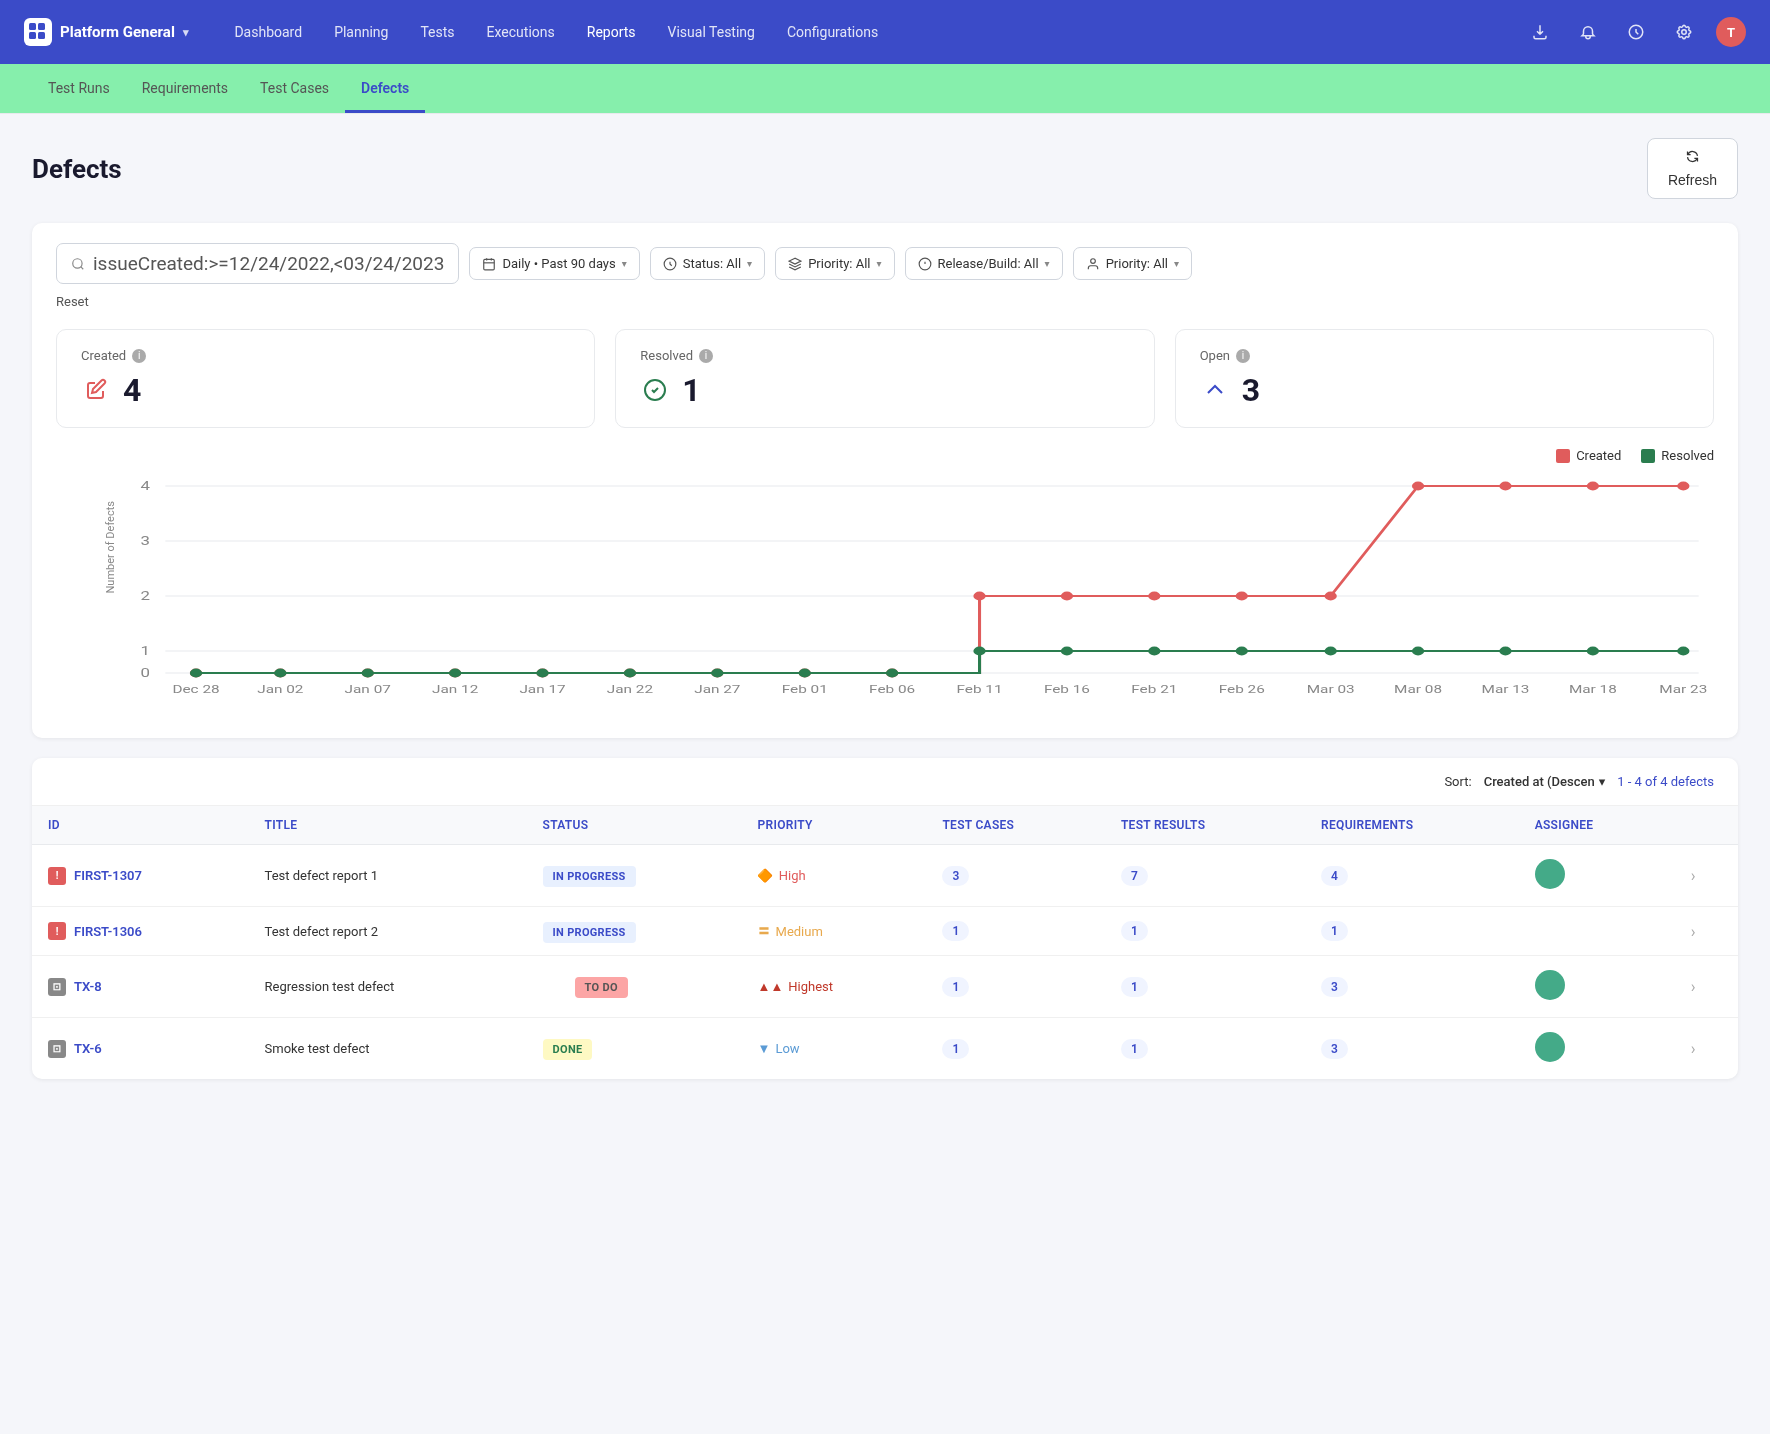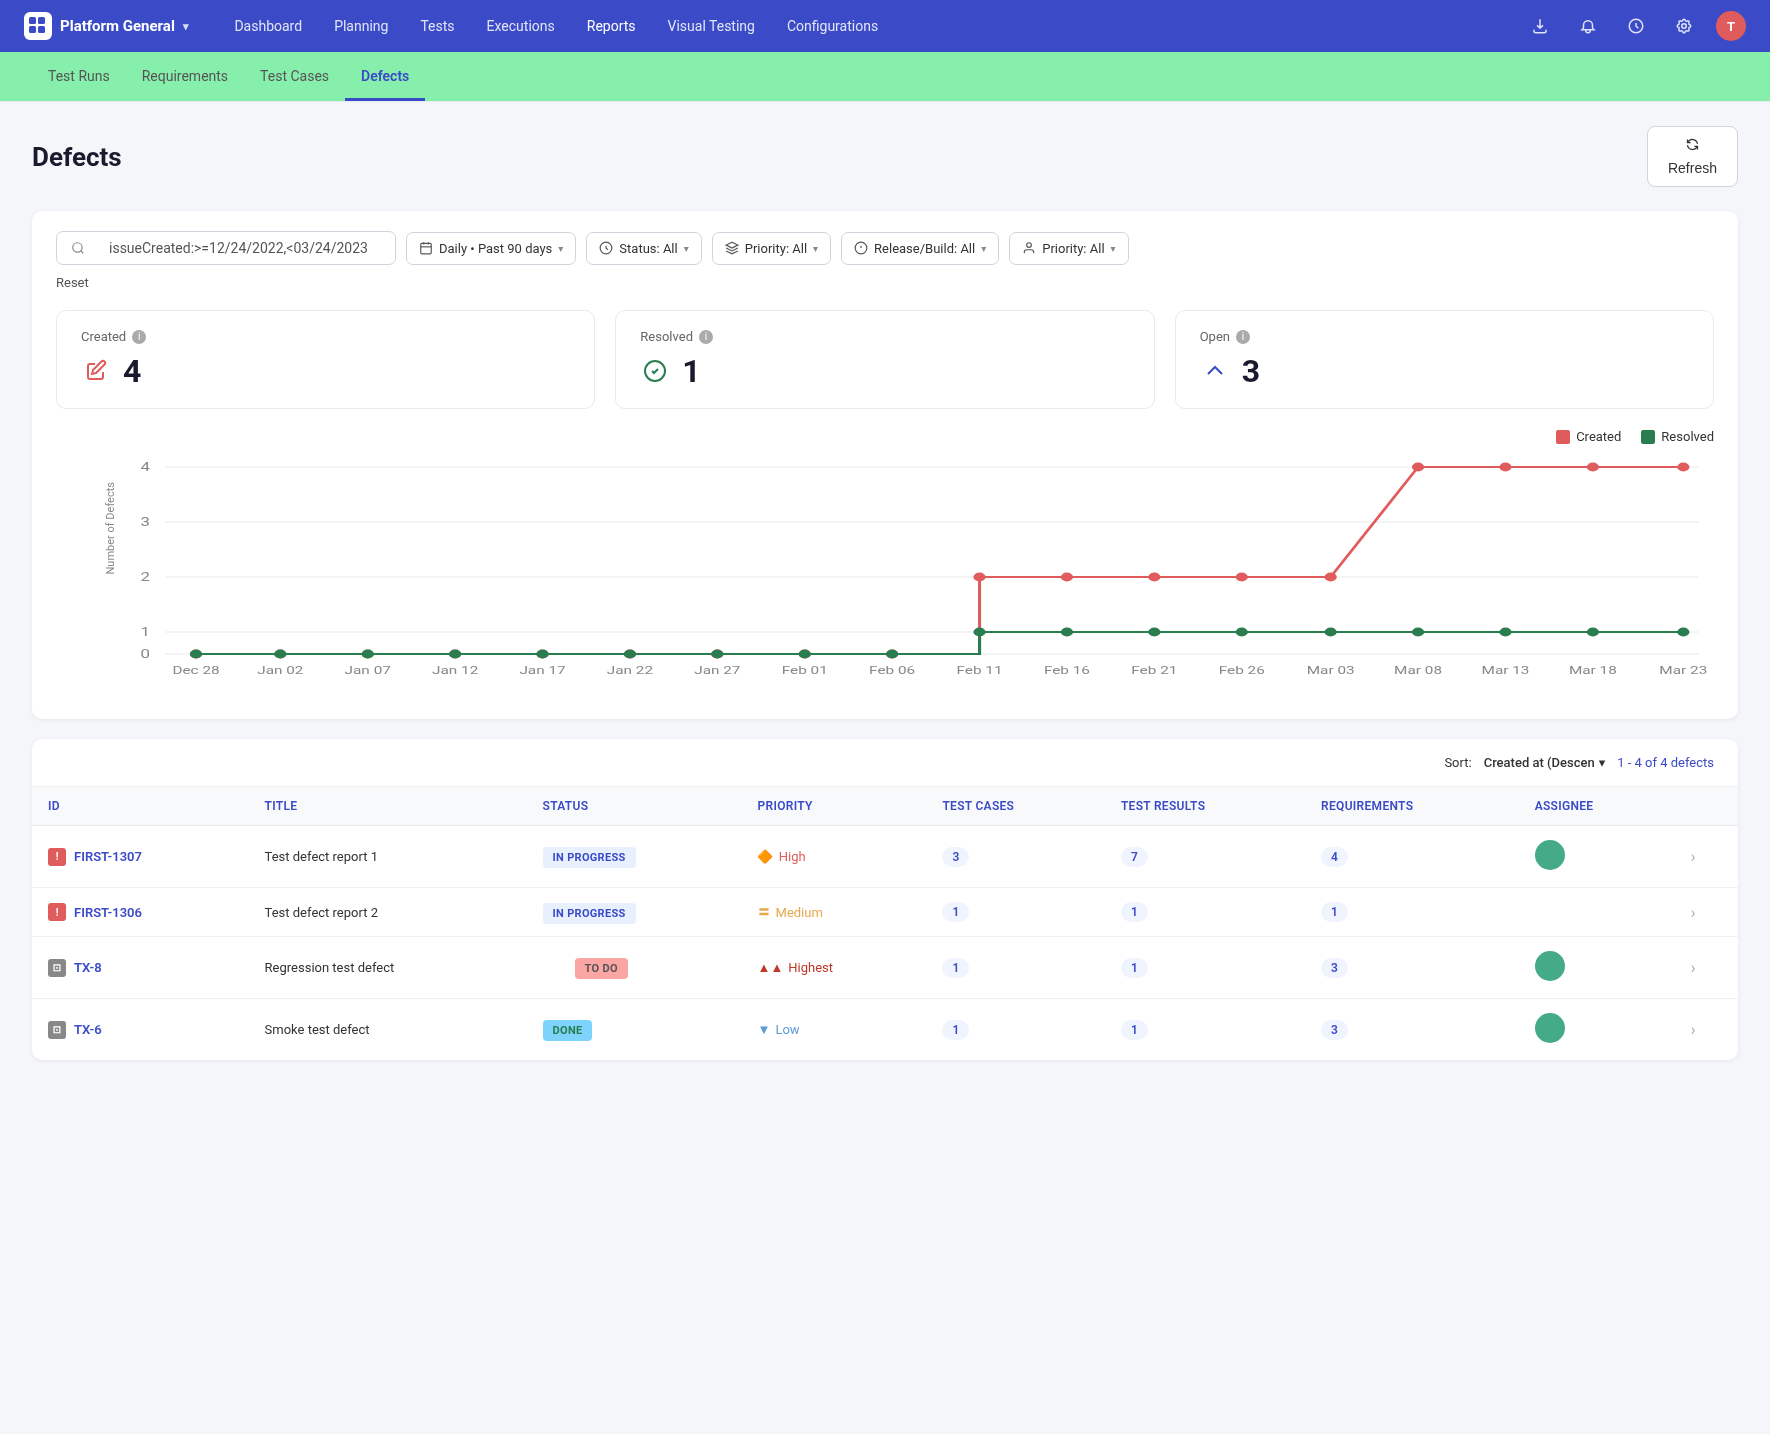--- a/index.html
+++ b/index.html
@@ -4,21 +4,21 @@
   <style>
     * { box-sizing: border-box; margin: 0; padding: 0; }
     body { font-family: -apple-system, BlinkMacSystemFont, 'Segoe UI', Roboto, sans-serif; background: #f5f6fa; color: #333; font-size: 14px; }
 
     
     .top-nav {
       background: #3b4bc8;
       display: flex;
       align-items: center;
       padding: 0 24px;
-      height: 52px;
+      height: 64px;
       color: #fff;
     }
     .nav-brand {
       display: flex;
       align-items: center;
       gap: 8px;
       font-weight: 700;
       font-size: 15px;
       margin-right: 32px;
       cursor: pointer;
@@ -140,28 +140,28 @@
     }
     .filter-row {
       display: flex;
       align-items: center;
       gap: 10px;
       flex-wrap: wrap;
     }
     .search-bar {
       display: flex;
       align-items: center;
-      gap: 24px;
+      gap: 8px;
       padding: 8px 14px;
       border: 1px solid #d0d5dd;
       border-radius: 7px;
       background: #fff;
       min-width: 340px;
       color: #555;
-      font-size: 14px;
+      font-size: 19px;
     }
     .filter-dropdown {
       display: flex;
       align-items: center;
       gap: 6px;
       padding: 8px 12px;
       border: 1px solid #d0d5dd;
       border-radius: 7px;
       background: #fff;
       cursor: pointer;
@@ -363,21 +363,21 @@
     .status-inprogress {
       background: #e8f0fe;
       color: #3b4bc8;
     }
     .status-todo {
       background: #fca5a5;
       color: #555;
       margin-left: 32px;
     }
     .status-done {
-      background: #7dd3fc;
+      background: #fef9c3;
       color: #2a7d4f;
       margin-top: 46px;
     }
     .priority-high { color: #e05c5c; display: flex; align-items: center; gap: 5px; }
     .priority-medium { color: #e8a94d; display: flex; align-items: center; gap: 5px; }
     .priority-highest { color: #c0392b; display: flex; align-items: center; gap: 5px; }
     .priority-low { color: #5b9bd5; display: flex; align-items: center; gap: 5px; }
     .count-badge {
       background: #f0f4ff;
       color: #3b4bc8;

